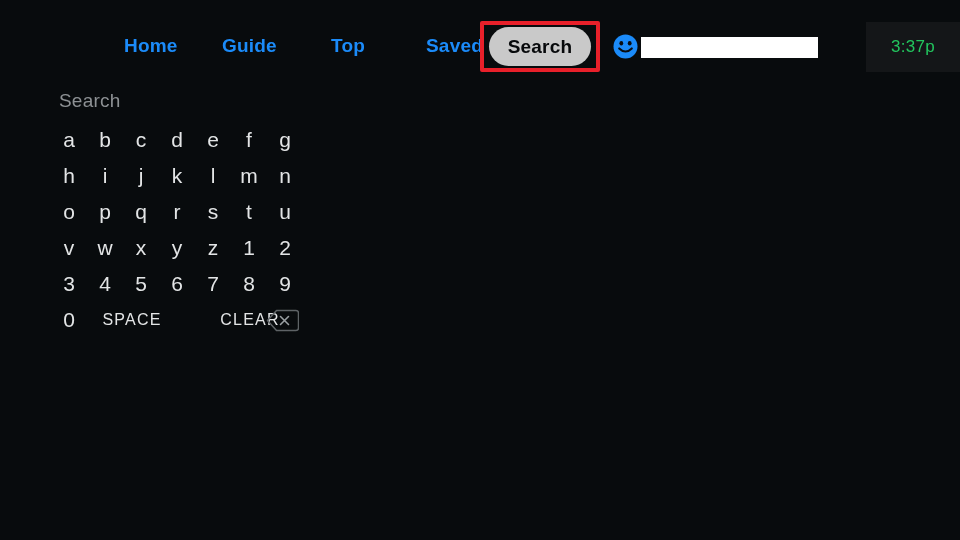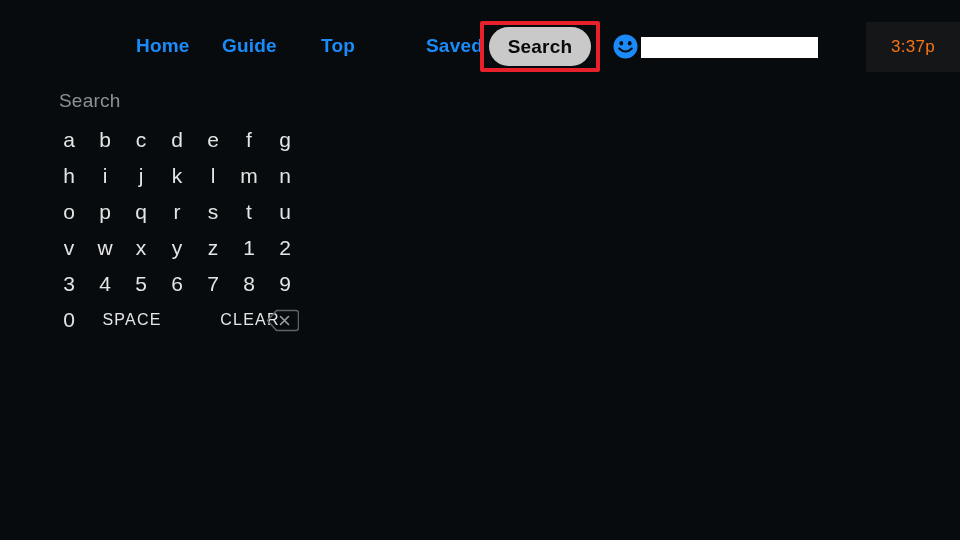--- a/index.html
+++ b/index.html
@@ -28,23 +28,23 @@
   .nav-link {
     position: absolute;
     top: 33px;
     color: #1b8bf9;
     font-size: 19px;
     font-weight: bold;
     letter-spacing: 0.2px;
     white-space: nowrap;
     line-height: 26px;
   }
-  #nav-home  { left: 136px; }
+  #nav-home  { left: 124px; }
   #nav-guide { left: 222px; }
-  #nav-top   { left: 321px; text-align: right; }
+  #nav-top   { left: 331px; text-align: right; }
   #nav-saved { left: 426px; }
 
   
   #search-highlight {
     position: absolute;
     left: 480px;
     top: 21px;
     width: 120px;
     height: 51px;
     border: 4px solid #e8202a;
@@ -101,21 +101,21 @@
     left: 866px;
     top: 22px;
     width: 94px;
     height: 50px;
     background: #141618;
     display: flex;
     align-items: center;
     justify-content: center;
   }
   #clock-text {
-    color: #f97316;
+    color: #22c55e;
     font-size: 17px;
     letter-spacing: 0.3px;
   }
 
   
   #keyboard-panel {
     position: absolute;
     left: 0;
     top: 80px;
     width: 420px;

